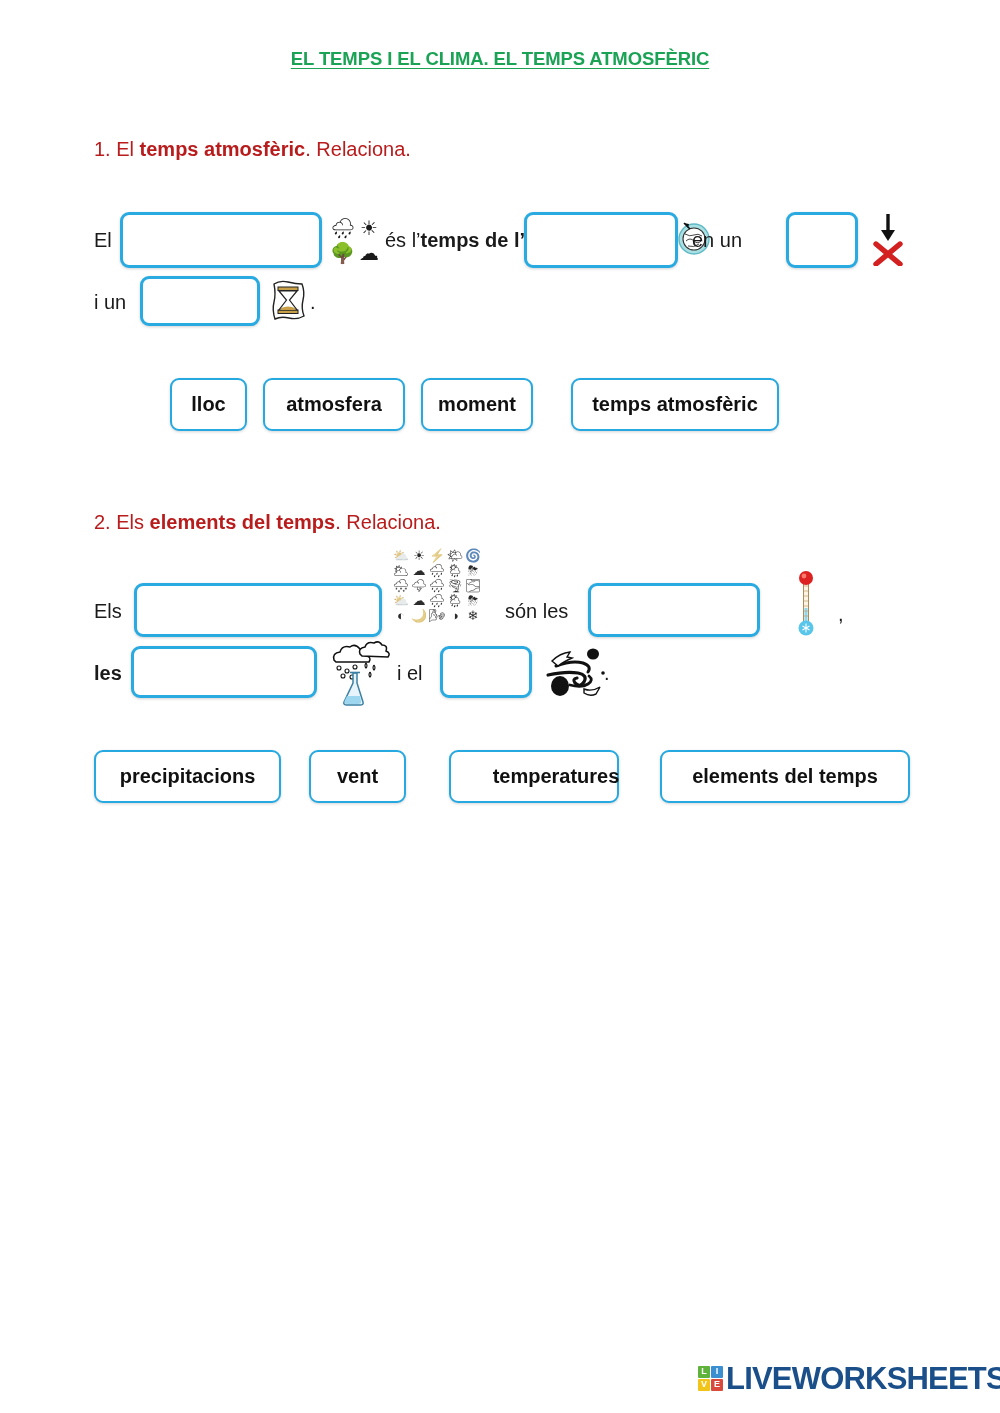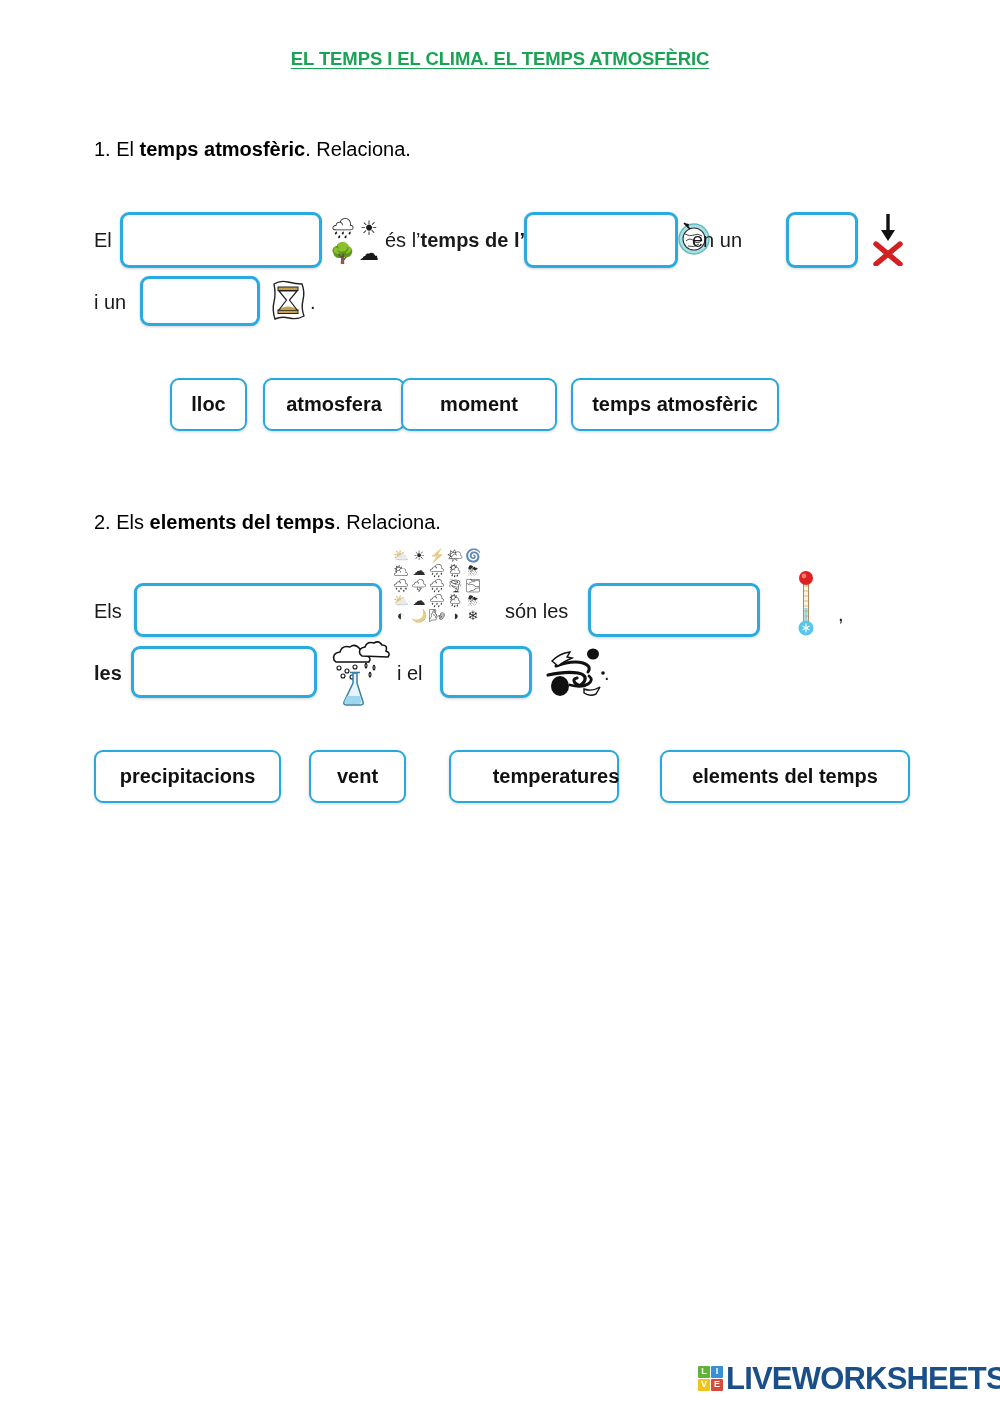--- a/index.html
+++ b/index.html
@@ -35,21 +35,21 @@
     color: #1aa354;
     text-decoration: underline;
     text-underline-offset: 3px;
     letter-spacing: -0.1px;
   }
 
   
   .ex-heading {
     position: absolute;
     font-size: 20px;
-    color: #000000;
+    color: #b91c1c;
     white-space: nowrap;
   }
   .ex-heading b { font-weight: bold; }
   #ex1-heading { top: 138px; left: 94px; }
   #ex2-heading { top: 511px; left: 94px; }
 
   
   .txt {
     position: absolute;
     font-size: 20px;
@@ -234,21 +234,21 @@
   </div>
 
   <div class="txt" style="top:292px; left:310px;">.</div>
 
   <div class="chip" style="top:378px; left:170px; width:77px; height:53px;">
     <span>lloc</span>
   </div>
   <div class="chip" style="top:378px; left:263px; width:142px; height:53px;">
     <span>atmosfera</span>
   </div>
-  <div class="chip" style="top:378px; left:401px; width:156px; height:53px;">
+  <div class="chip" style="top:378px; left:421px; width:112px; height:53px;">
     <span>moment</span>
   </div>
   <div class="chip" style="top:378px; left:571px; width:208px; height:53px;">
     <span>temps atmosfèric</span>
   </div>
 
   <div class="ex-heading" id="ex2-heading">
     <span>2. Els </span><b>elements del temps</b><span>. Relaciona.</span>
   </div>
 

